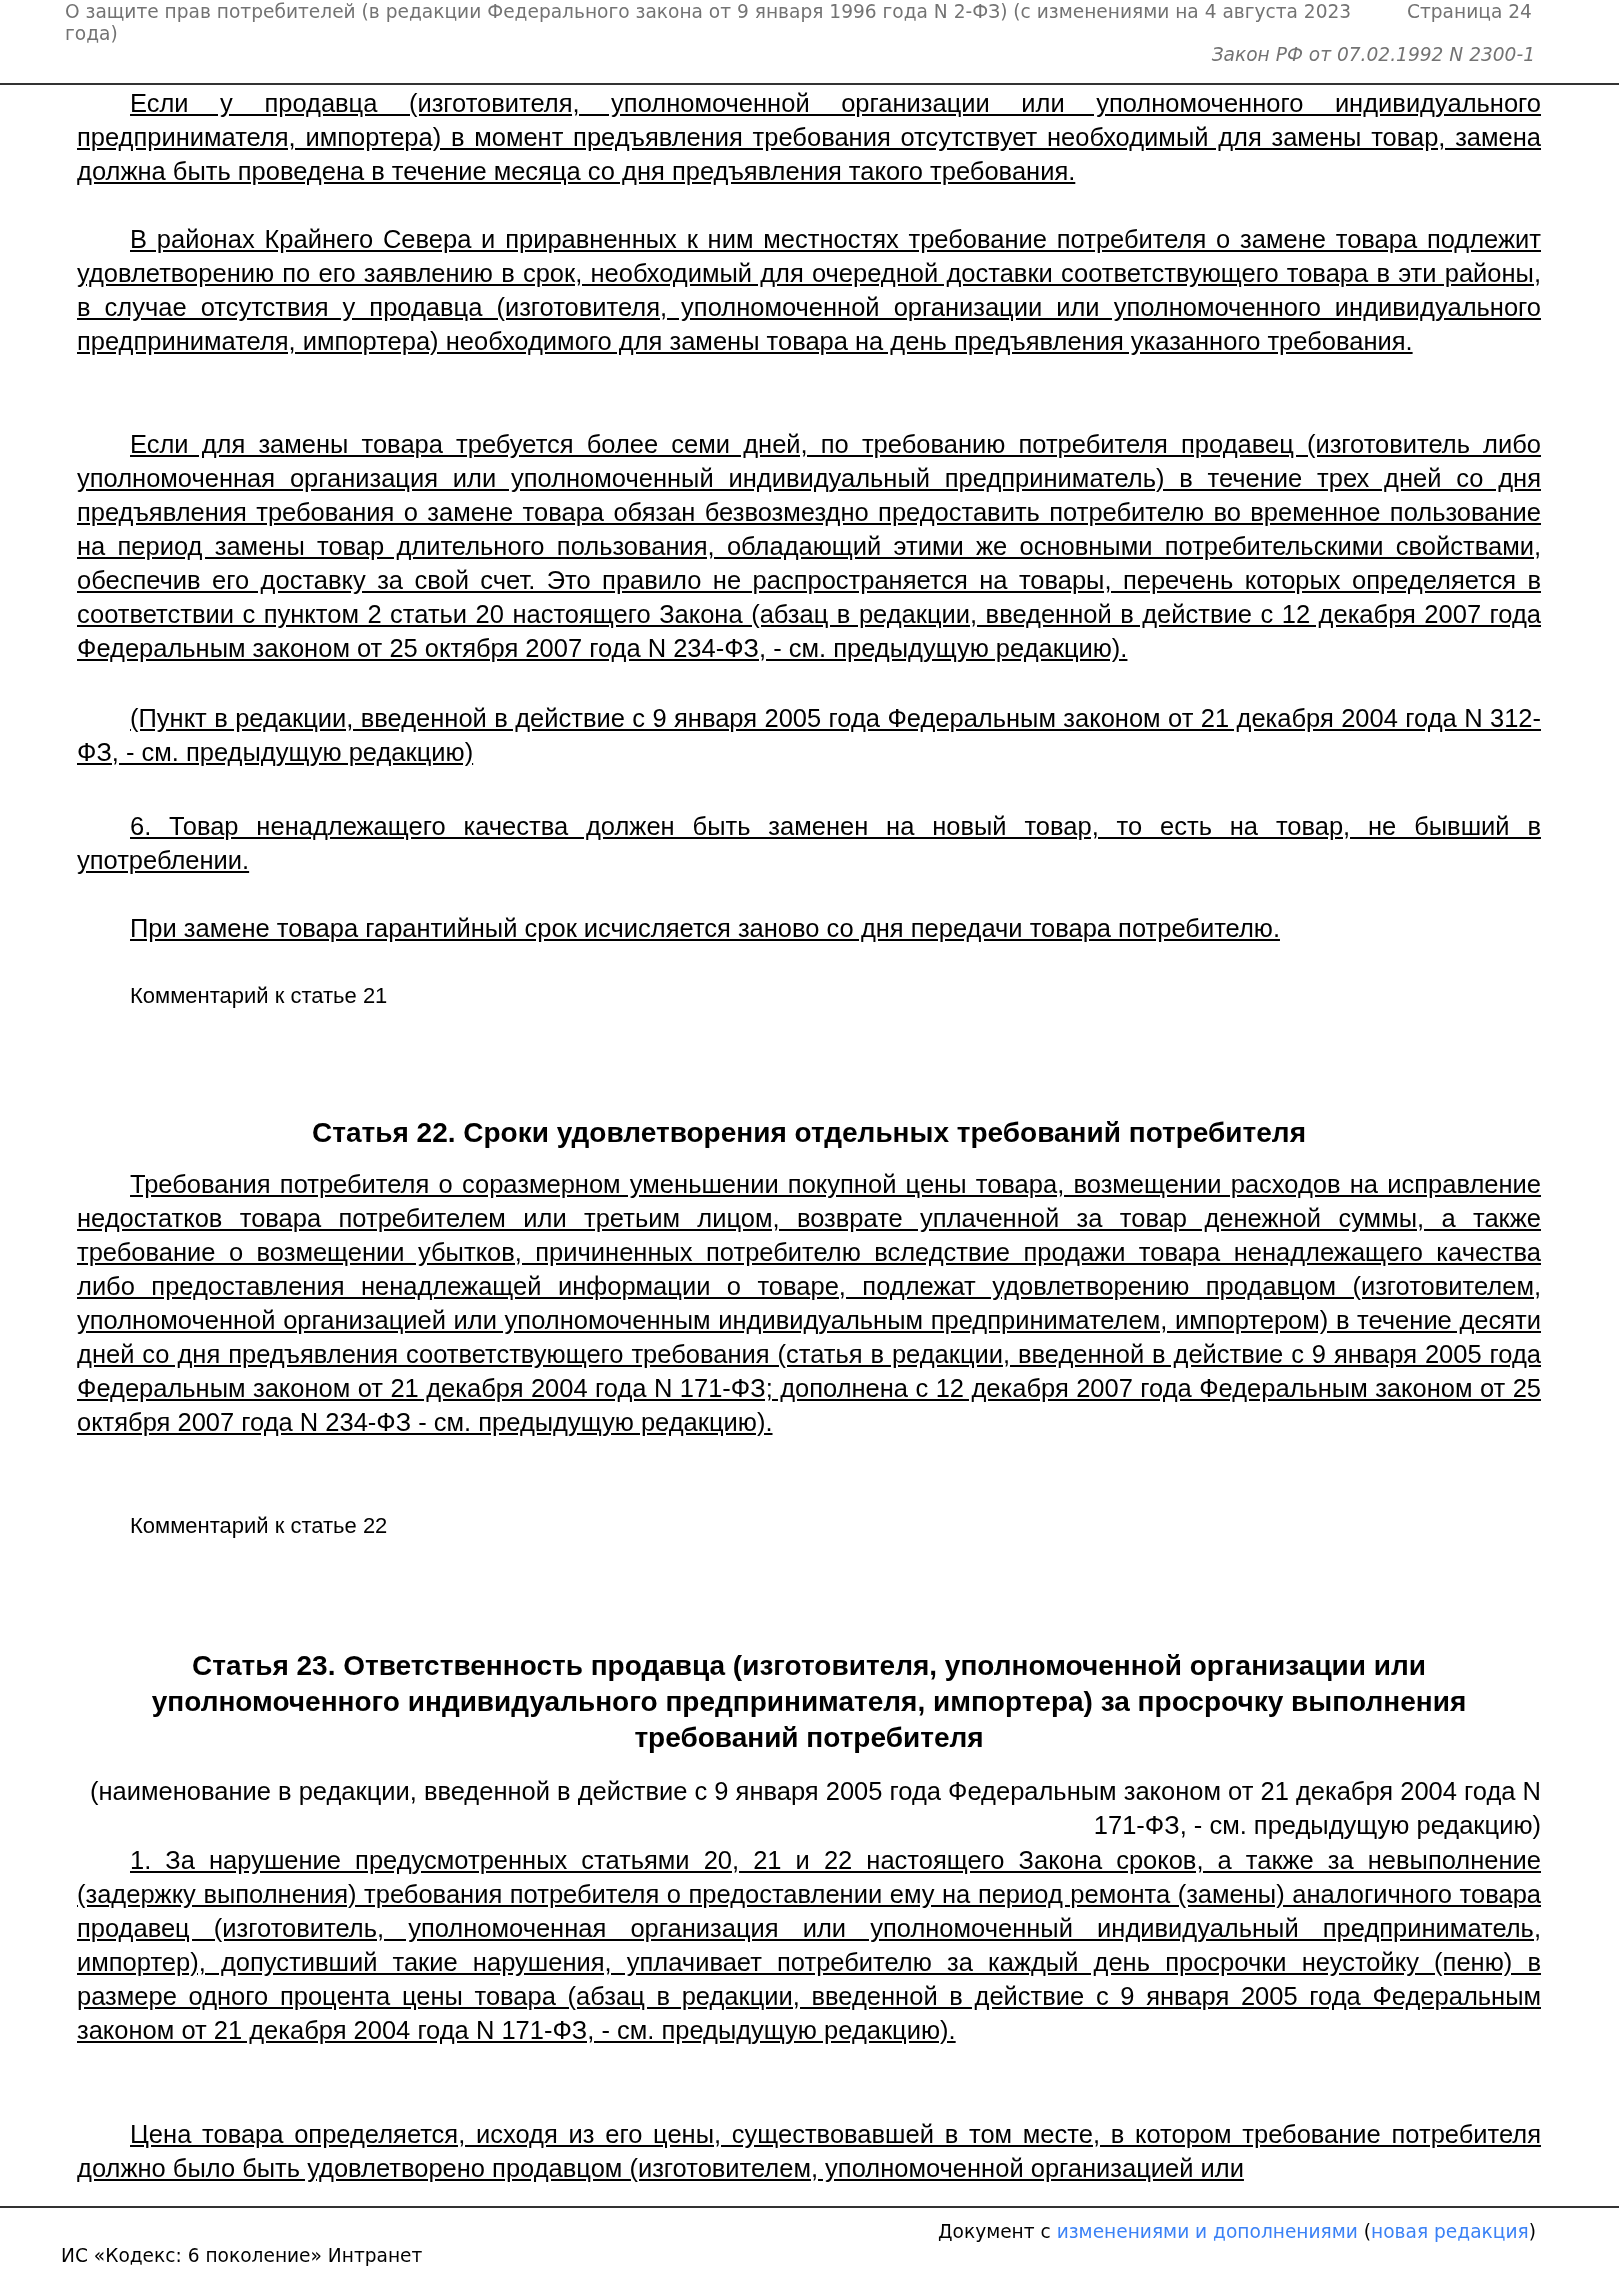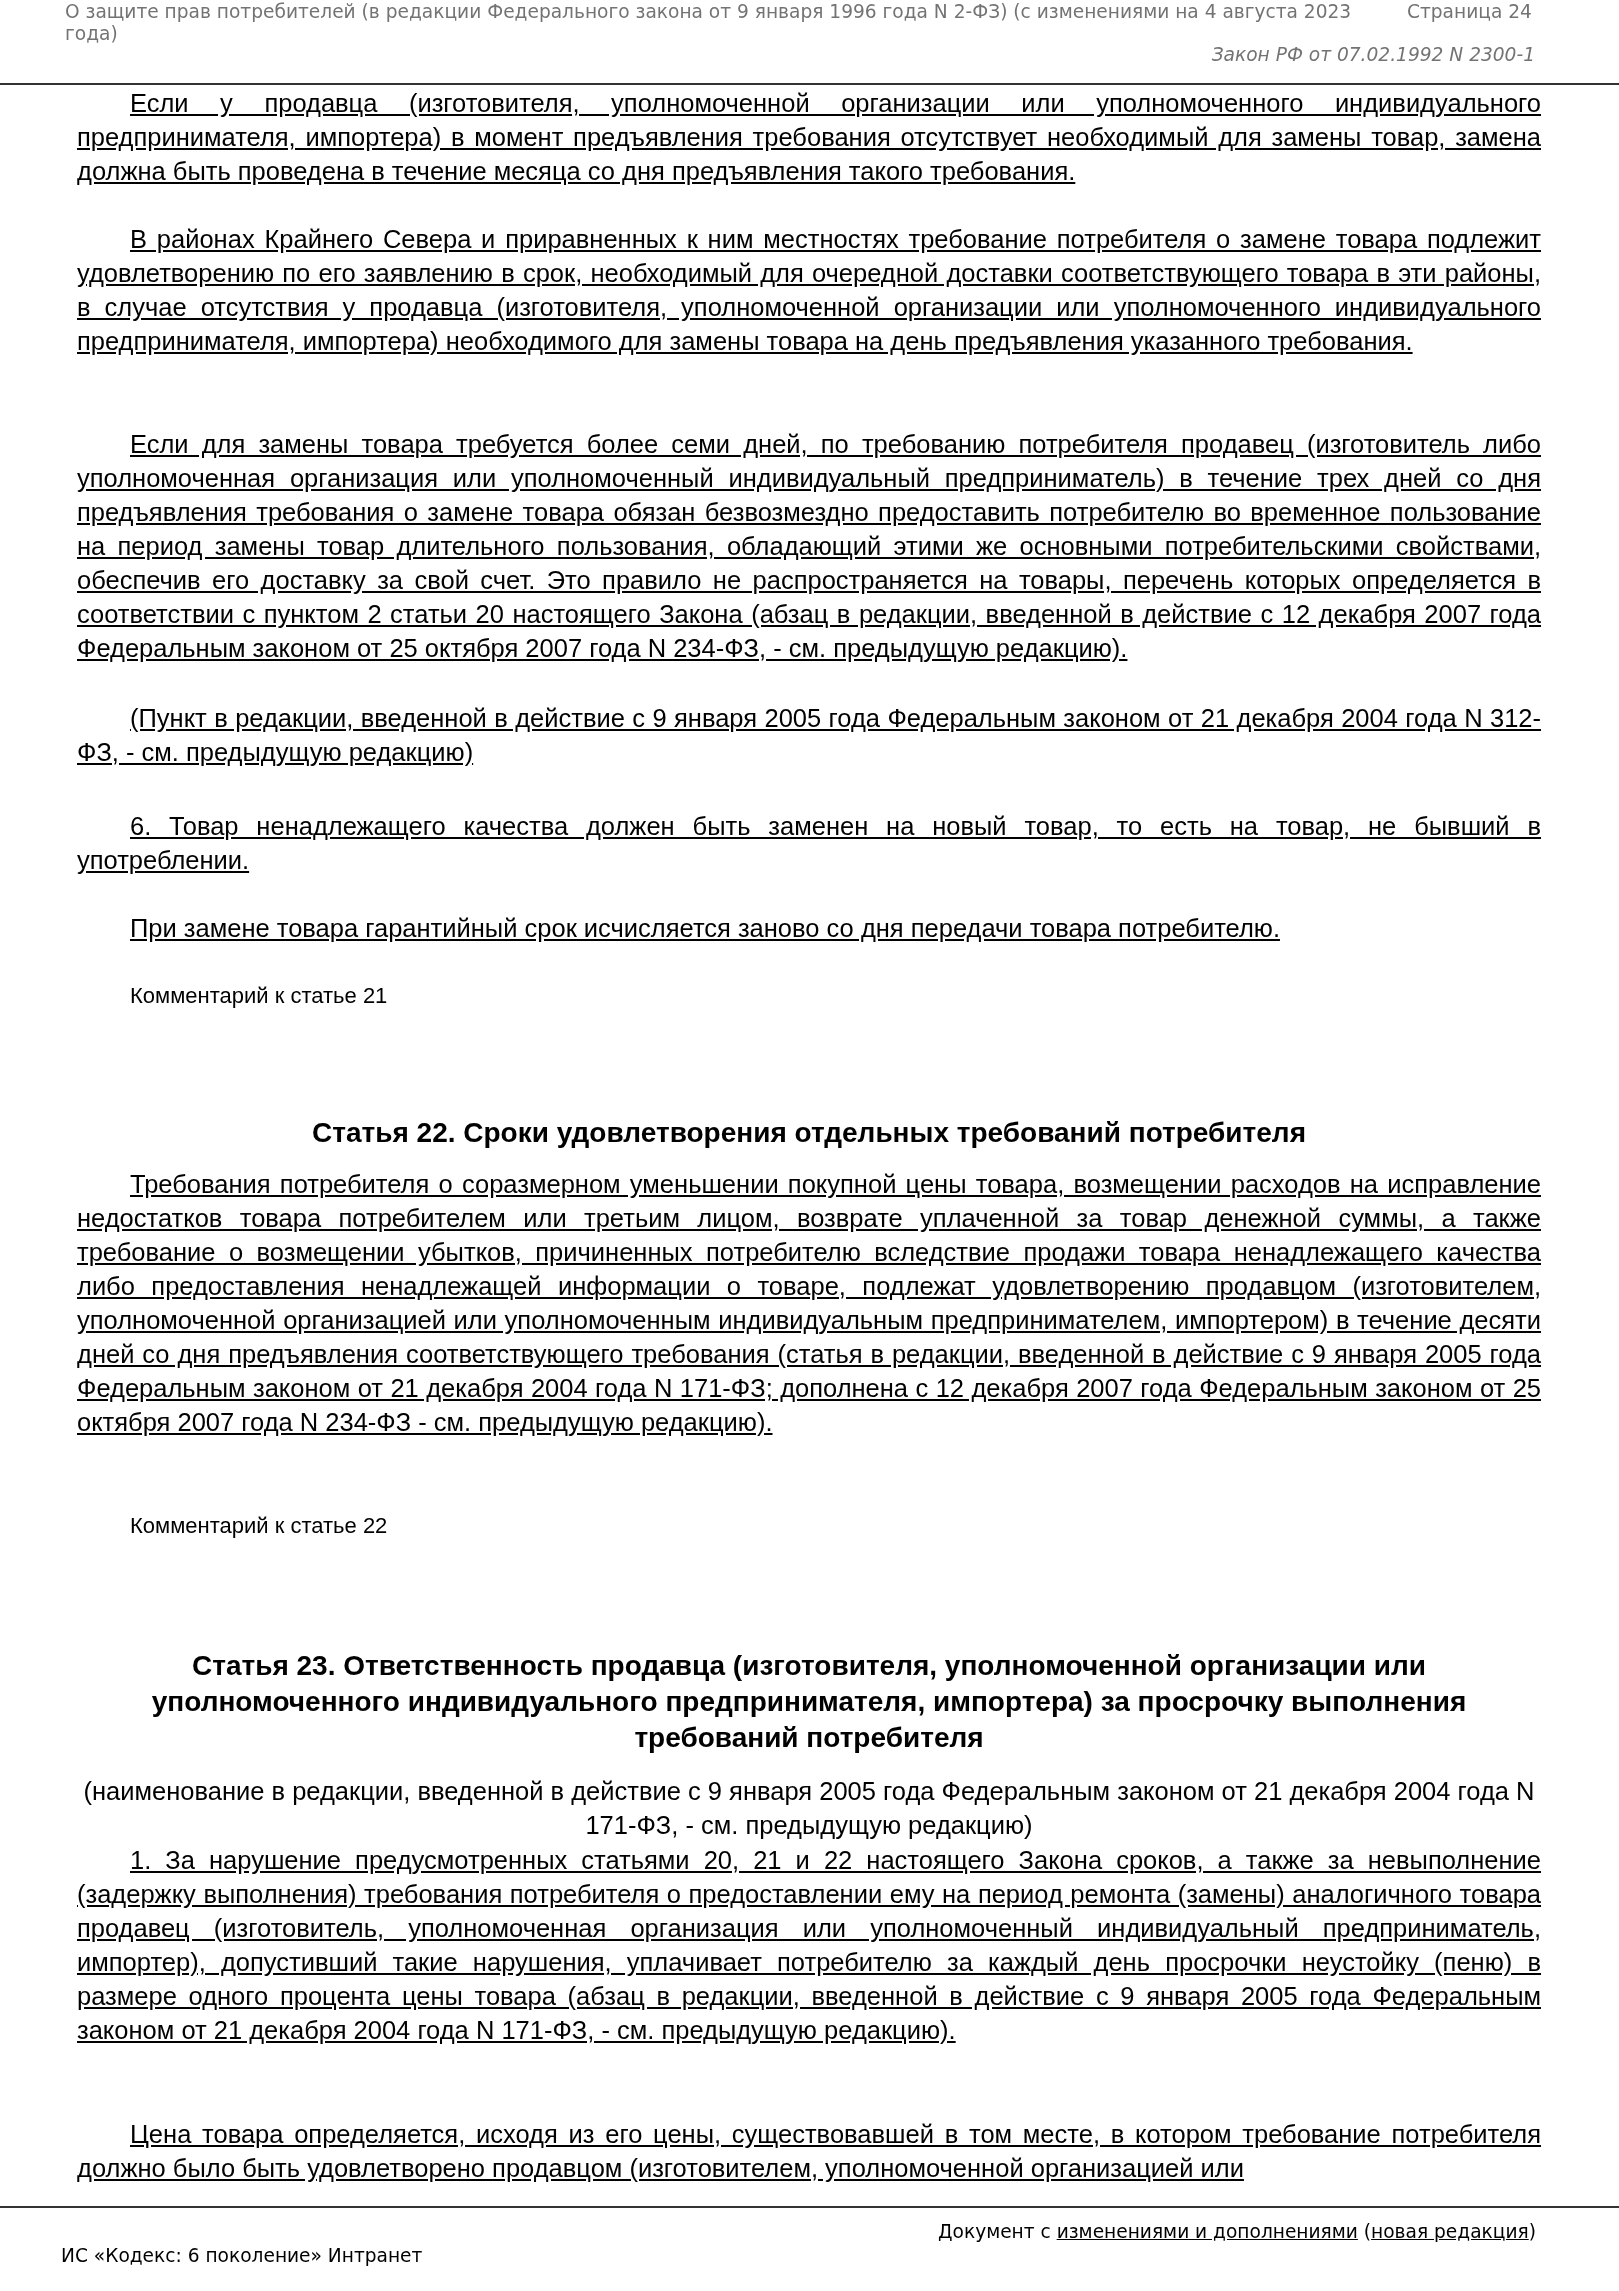--- a/index.html
+++ b/index.html
@@ -5,24 +5,24 @@
   html, body { margin:0; padding:0; background:#ffffff; }
   body { width:1619px; height:2292px; position:relative; overflow:hidden; color:#000; }
   .hdr { position:absolute; left:65px; top:0; width:1470px; font-family:"DejaVu Sans", sans-serif; font-size:18.6px; line-height:21.6px; color:#737373; }
   .hdr-title { position:absolute; left:65px; top:1px; width:1304px; }
   .hdr-page { position:absolute; left:1407px; top:1px; white-space:nowrap; }
   .hdr-sub { position:absolute; left:65px; top:44px; font-style:italic; white-space:nowrap;text-align:right; }
   .rule { position:absolute; left:0; width:1619px; height:2px; background:#333; }
   .blk { position:absolute; left:77px; width:1464px; font-family:"Liberation Sans", sans-serif; font-size:25.5px; line-height:34px; text-align:justify;text-decoration:underline; }
   .blk p { margin:0; text-indent:53px; }
   .h { position:absolute; left:77px; width:1464px; font-family:"Liberation Sans", sans-serif; font-weight:bold; font-size:28px; line-height:36px; text-align:center; }
-  .note { position:absolute; left:77px; width:1464px; font-family:"Liberation Sans", sans-serif; font-size:25.5px; line-height:34px; text-align:center; }
+  .note { position:absolute; left:77px; width:1464px; font-family:"Liberation Sans", sans-serif; font-size:25.5px; line-height:34px; text-align:right; }
   .comment { position:absolute; left:130px; font-family:"Liberation Sans", sans-serif; font-size:22px; line-height:34px; white-space:nowrap; }
   .foot { position:absolute; font-family:"DejaVu Sans", sans-serif; font-size:18.6px; line-height:21.6px; white-space:nowrap; }
-  .foot a { color:#000000; text-decoration:underline; }
+  .foot a { color:#3b82f6; }
 </style>
 </head>
 <body>
 
 <div class="hdr-title hdr">О защите прав потребителей (в редакции Федерального закона от 9 января 1996 года N 2-ФЗ) (с изменениями на 4 августа 2023 года)</div>
 <div class="hdr-page hdr">Страница 24</div>
 <div class="hdr-sub hdr">Закон РФ от 07.02.1992 N 2300-1</div>
 <div class="rule" style="top:83px"></div>
 
 <div class="blk" style="top:86px">

